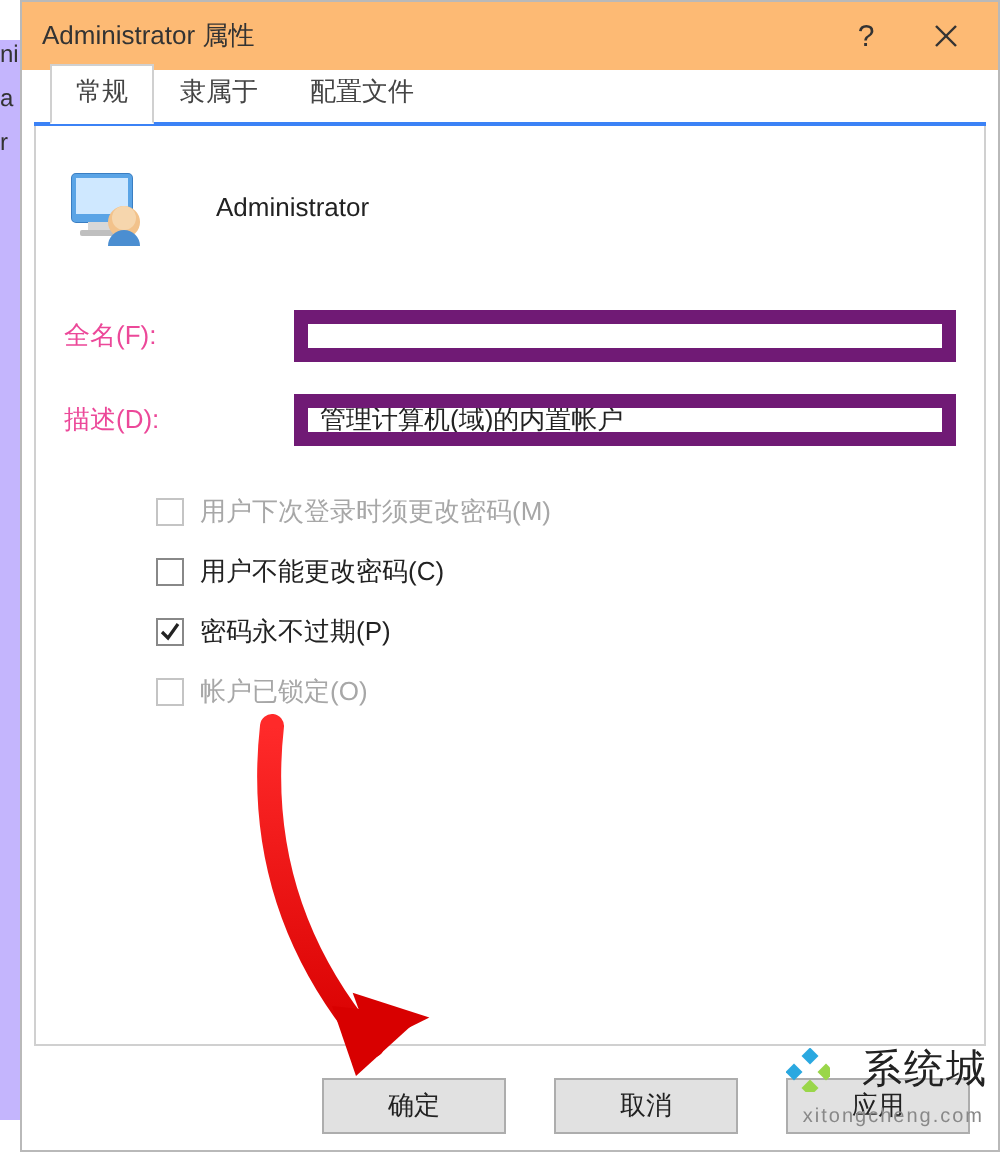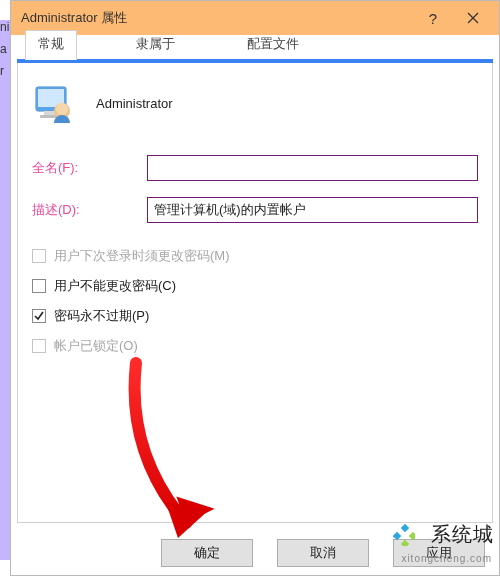--- a/index.html
+++ b/index.html
@@ -9,38 +9,38 @@
   .left-fragment { position: absolute; left: 0; top: 20px; width: 10px; height: 540px; background: #c4b5fd; }
   .left-fragment .frag-line { height: 22px; font-size: 12px; color: #333; white-space: nowrap; overflow: hidden; }
 
   .window { position: absolute; left: 10px; top: 0; width: 490px; height: 576px; background: #fff; border: 1px solid #b9b9b9; }
   .titlebar { height: 34px; display: flex; align-items: center; padding: 0 6px 0 10px; background: #fdba74; }
   .titlebar .title { font-size: 13px; color: #333; flex: 1; }
   .titlebar .tbtn { width: 40px; height: 28px; display: flex; align-items: center; justify-content: center; color: #333; }
   .titlebar .tbtn svg { width: 12px; height: 12px; }
   .help-q { font-size: 15px; font-family: Arial, sans-serif; }
 
-  .tabstrip { padding: 0 8px; height: 28px; display: flex; align-items: flex-end; border-bottom: 4px solid #3b82f6; margin: 0 6px; gap: 46px; }
+  .tabstrip { padding: 0 8px; height: 28px; display: flex; align-items: flex-end; border-bottom: 2px solid #3b82f6; margin: 0 6px; }
   .tab { font-size: 13px; color: #444; padding: 4px 12px 6px 12px; position: relative; top: 1px; border: 1px solid transparent; }
   .tab.active { border: 1px solid #d0d0d0; border-bottom: 1px solid #fff; background: #fff; }
 
   .tab-body { border: 1px solid #d0d0d0; border-top: none; margin: 0 6px; height: 460px; padding: 18px 14px 12px 14px; position: relative; }
 
-  .header-row { display: flex; align-items: center; gap: 20px; margin-bottom: 30px; }
+  .header-row { display: flex; align-items: center; gap: 32px; margin-bottom: 30px; }
   .user-icon { width: 44px; height: 44px; }
   .user-icon svg { width: 44px; height: 44px; }
   .user-name { font-size: 13px; color: #222; }
 
   .form-row { display: flex; align-items: center; margin-bottom: 16px; }
   .form-row .lbl { width: 115px; font-size: 13px; color: #ec4899; }
-  .form-row input[type=text] { flex: 1; height: 26px; font-size: 13px; padding: 2px 6px; border: 1px solid #701a75; background: #fff; color: #222; }
+  .form-row input[type=text] { flex: 1; height: 26px; font-size: 13px; padding: 2px 6px; border: 7px solid #701a75; background: #fff; color: #222; }
   .form-row input.muted { color: #bbb; }
 
   .check-list { margin-top: 24px; }
-  .check-row { display: flex; align-items: center; gap: 8px; margin-bottom: 12px; font-size: 13px; }
+  .check-row { display: flex; align-items: center; gap: 8px; margin-bottom: 12px; font-size: 13px; margin-left: 46px; }
   .check-row.disabled { color: #a7a7a7; }
   .check-row.enabled { color: #222; }
   .chk { width: 14px; height: 14px; border: 1px solid #888; background: #fff; display: inline-flex; align-items: center; justify-content: center; flex: 0 0 14px; }
   .check-row.disabled .chk { border-color: #c4c4c4; }
   .chk.checked svg { width: 12px; height: 12px; }
   .chk.blue { border-color: #2a7de1; }
 
   .button-row { position: absolute; left: 0; right: 0; bottom: 8px; display: flex; gap: 24px; padding: 0 10px 0 150px; }
   .btn { width: 92px; height: 28px; border: 1px solid #adadad; background: #e1e1e1; font-size: 13px; color: #222; display: flex; align-items: center; justify-content: center; }
 

